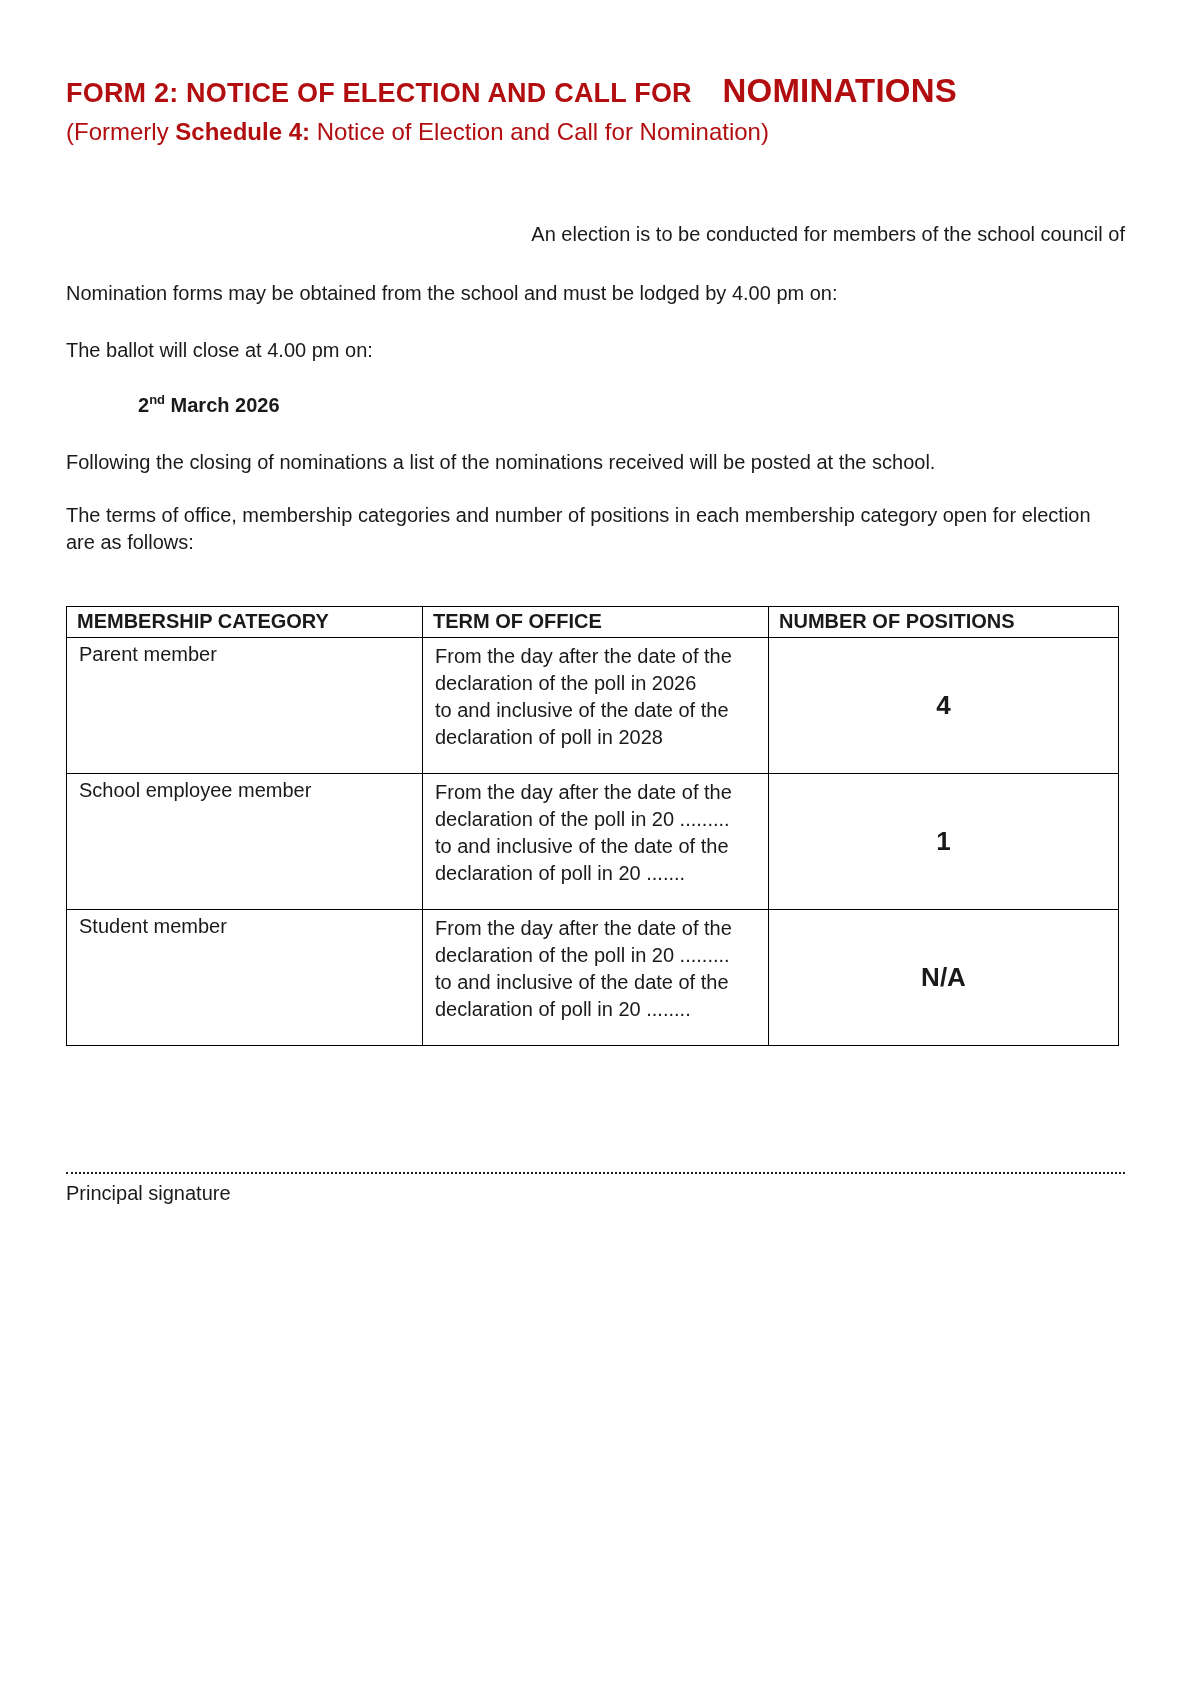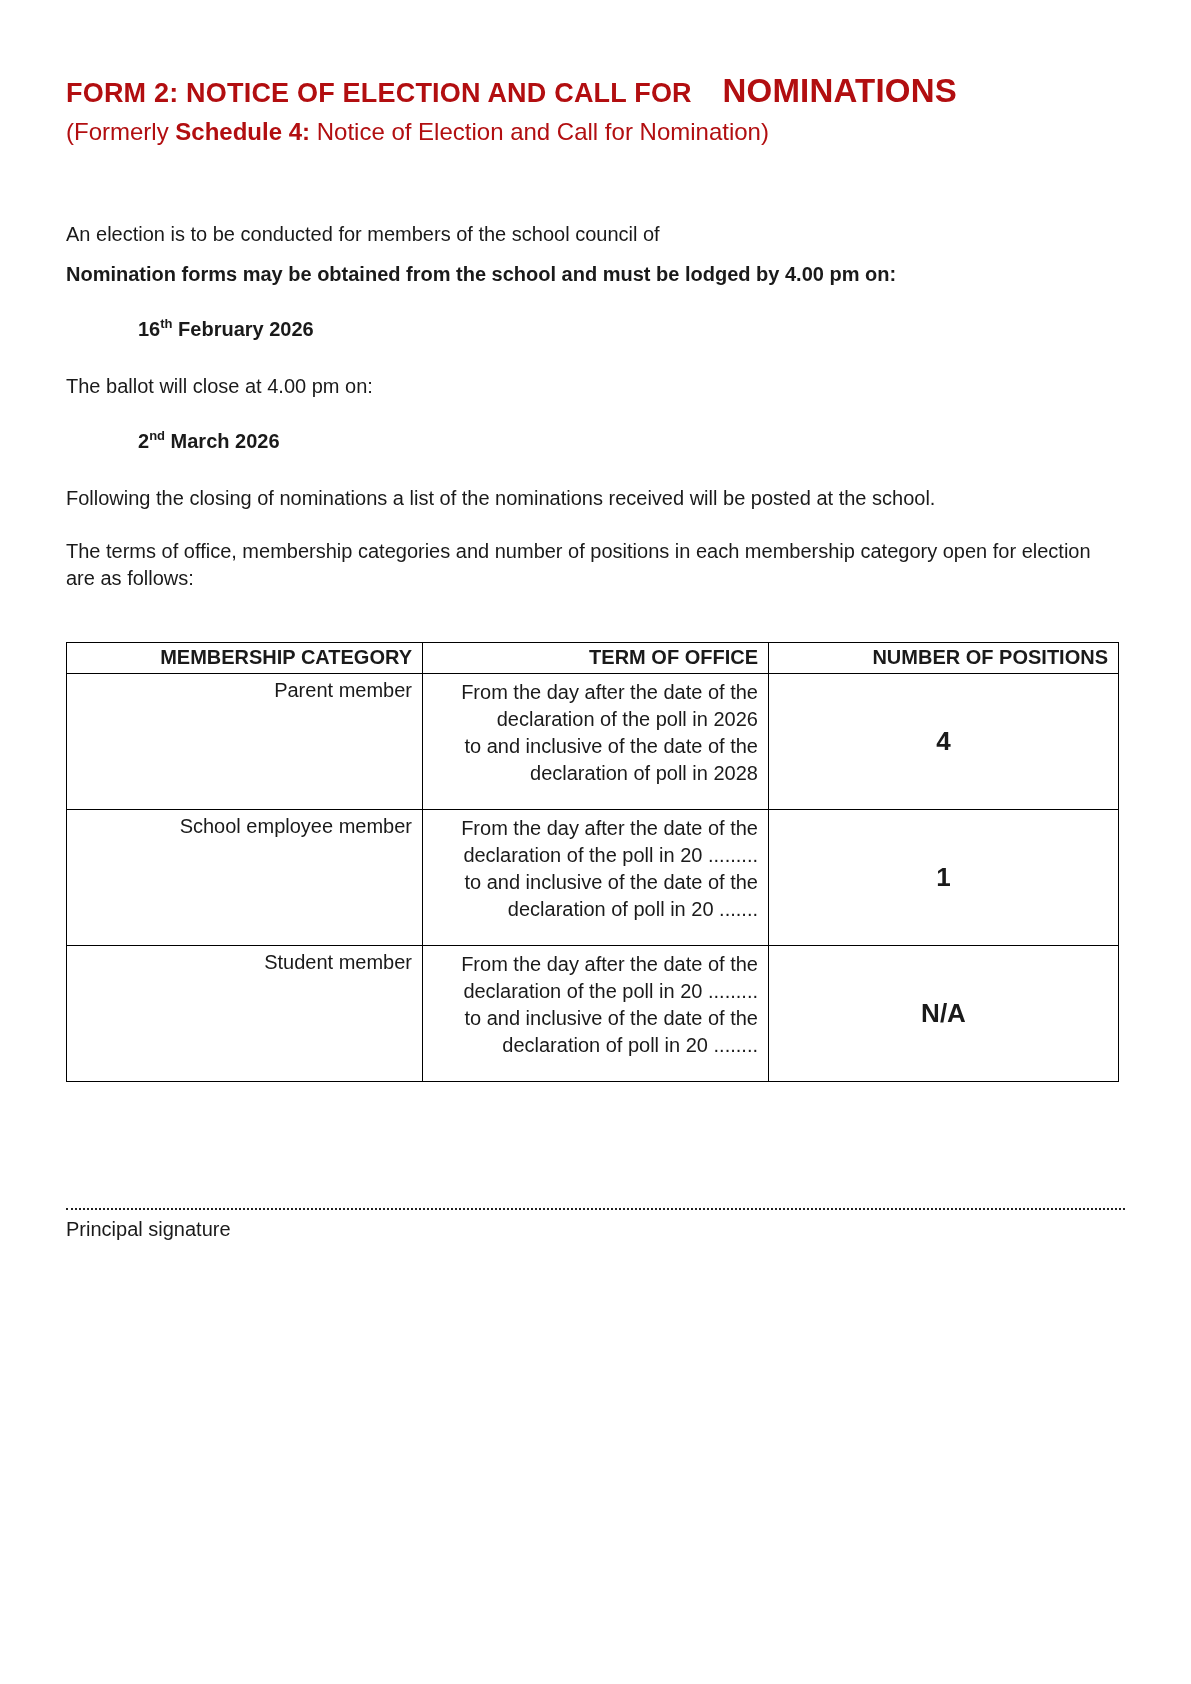--- a/index.html
+++ b/index.html
@@ -32,41 +32,41 @@
     margin-top: 6px;
     color: var(--accent);
     font-size: 24px;
     line-height: 1.3;
   }
   .subtitle b { font-weight: bold; }
   p.body-text {
     font-size: 20px;
     line-height: 27px;
   }
-  .p-intro     { margin-top: 74px; }
+  .p-intro     { margin-top: 74px; text-align: right; }
   .indented    { padding-left: 72px; font-weight: bold; }
   .school-name { margin-top: 28px; }
-  .p-nom       { margin-top: 13px; font-weight: bold; }
+  .p-nom       { margin-top: 32px; }
   .date-line   { margin-top: 28px; }
   .p-ballot    { margin-top: 30px; }
   .p-follow    { margin-top: 30px; }
   .p-terms     { margin-top: 26px; max-width: 1059px; }
   sup { font-size: 13px; vertical-align: super; line-height: 0; }
 
   table.membership {
     margin-top: 50px;
     width: 1052px;
     border-collapse: collapse;
     table-layout: fixed;
   }
   table.membership th, table.membership td {
     border: 1px solid #000000;
     font-size: 20px;
     vertical-align: top;
-    text-align: right;
+    text-align: left;
   }
   table.membership col.c1 { width: 356px; }
   table.membership col.c2 { width: 346px; }
   table.membership col.c3 { width: 350px; }
   table.membership th {
     font-weight: bold;
     padding: 3px 10px 4px 10px;
     white-space: nowrap;
   }
   table.membership td.cat-cell {
@@ -103,21 +103,20 @@
 
   <h1 class="title"><span>FORM 2: NOTICE OF ELECTION AND CALL FOR </span><span class="title-big">NOMINATIONS</span></h1>
 
   <div class="subtitle"><span>(Formerly </span><b>Schedule 4:</b><span> Notice of Election and Call for Nomination)</span></div>
 
   <p class="body-text p-intro">An election is to be conducted for members of the school council of</p>
 
 
   <p class="body-text p-nom">Nomination forms may be obtained from the school and must be lodged by 4.00 pm on:</p>
 
-  <p class="body-text indented date-line"><span>16</span><sup>th</sup><span> February 2026</span></p>
 
   <p class="body-text p-ballot">The ballot will close at 4.00 pm on:</p>
 
   <p class="body-text indented date-line"><span>2</span><sup>nd</sup><span> March 2026</span></p>
 
   <p class="body-text p-follow">Following the closing of nominations a list of the nominations received will be posted at the school.</p>
 
   <p class="body-text p-terms">The terms of office, membership categories and number of positions in each membership category open for election are as follows:</p>
 
   <table class="membership">

